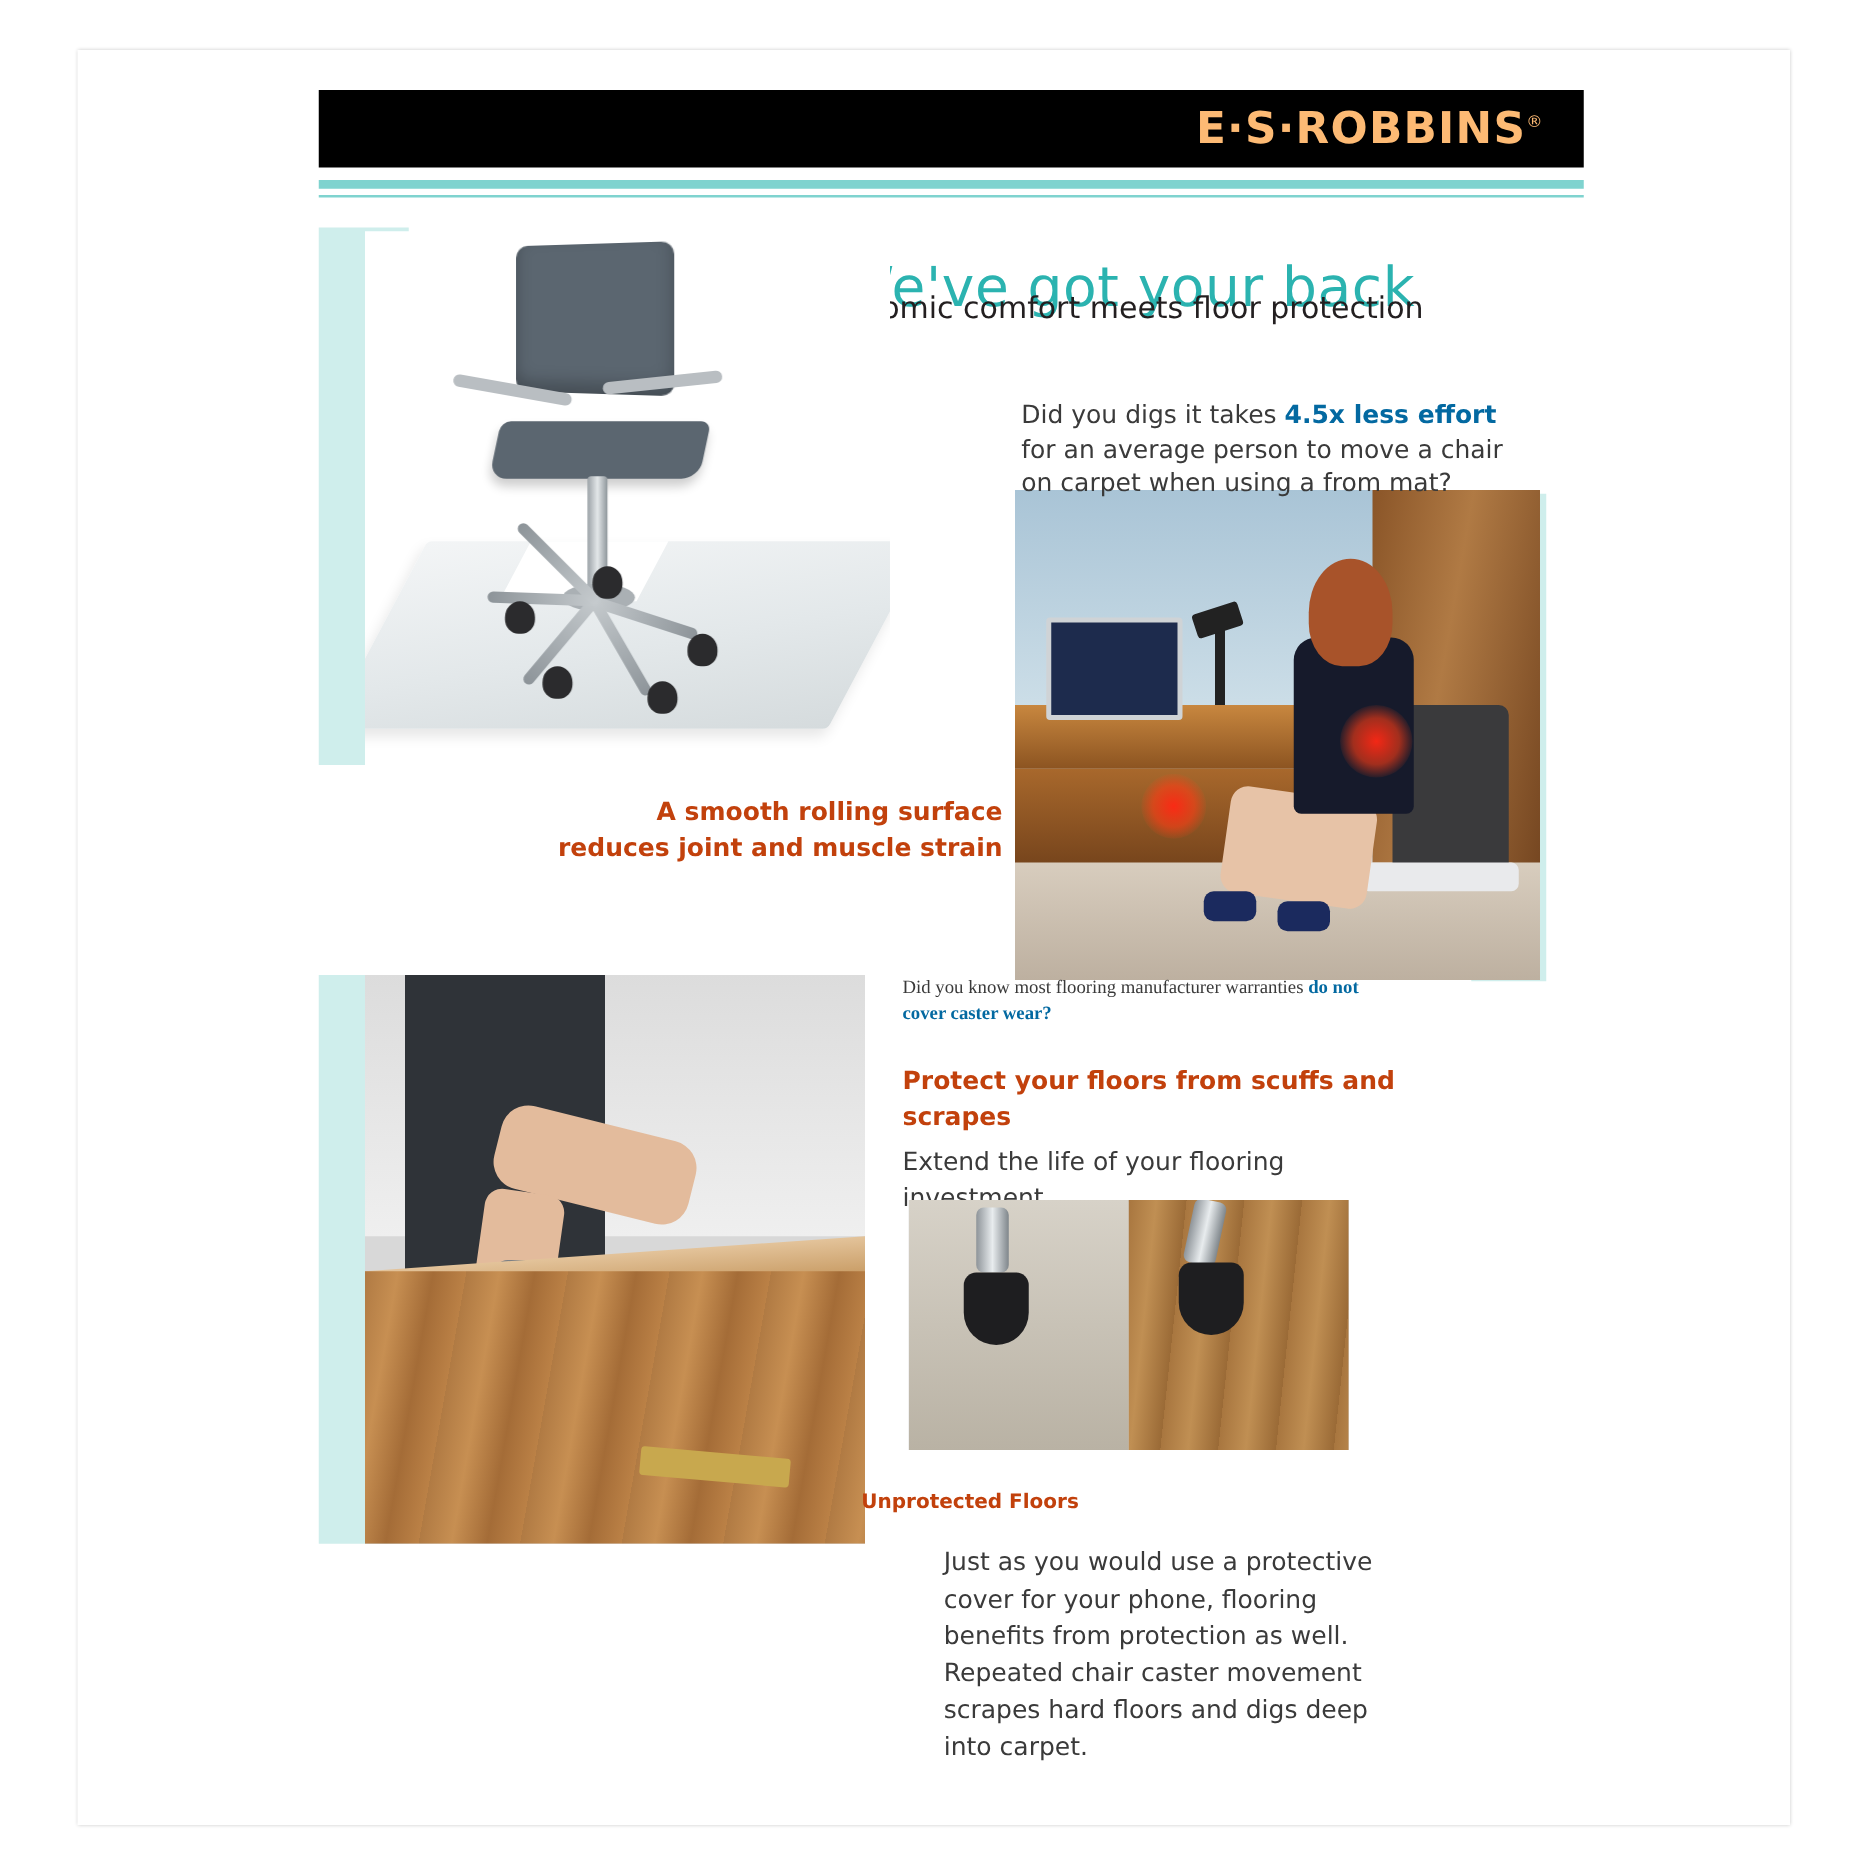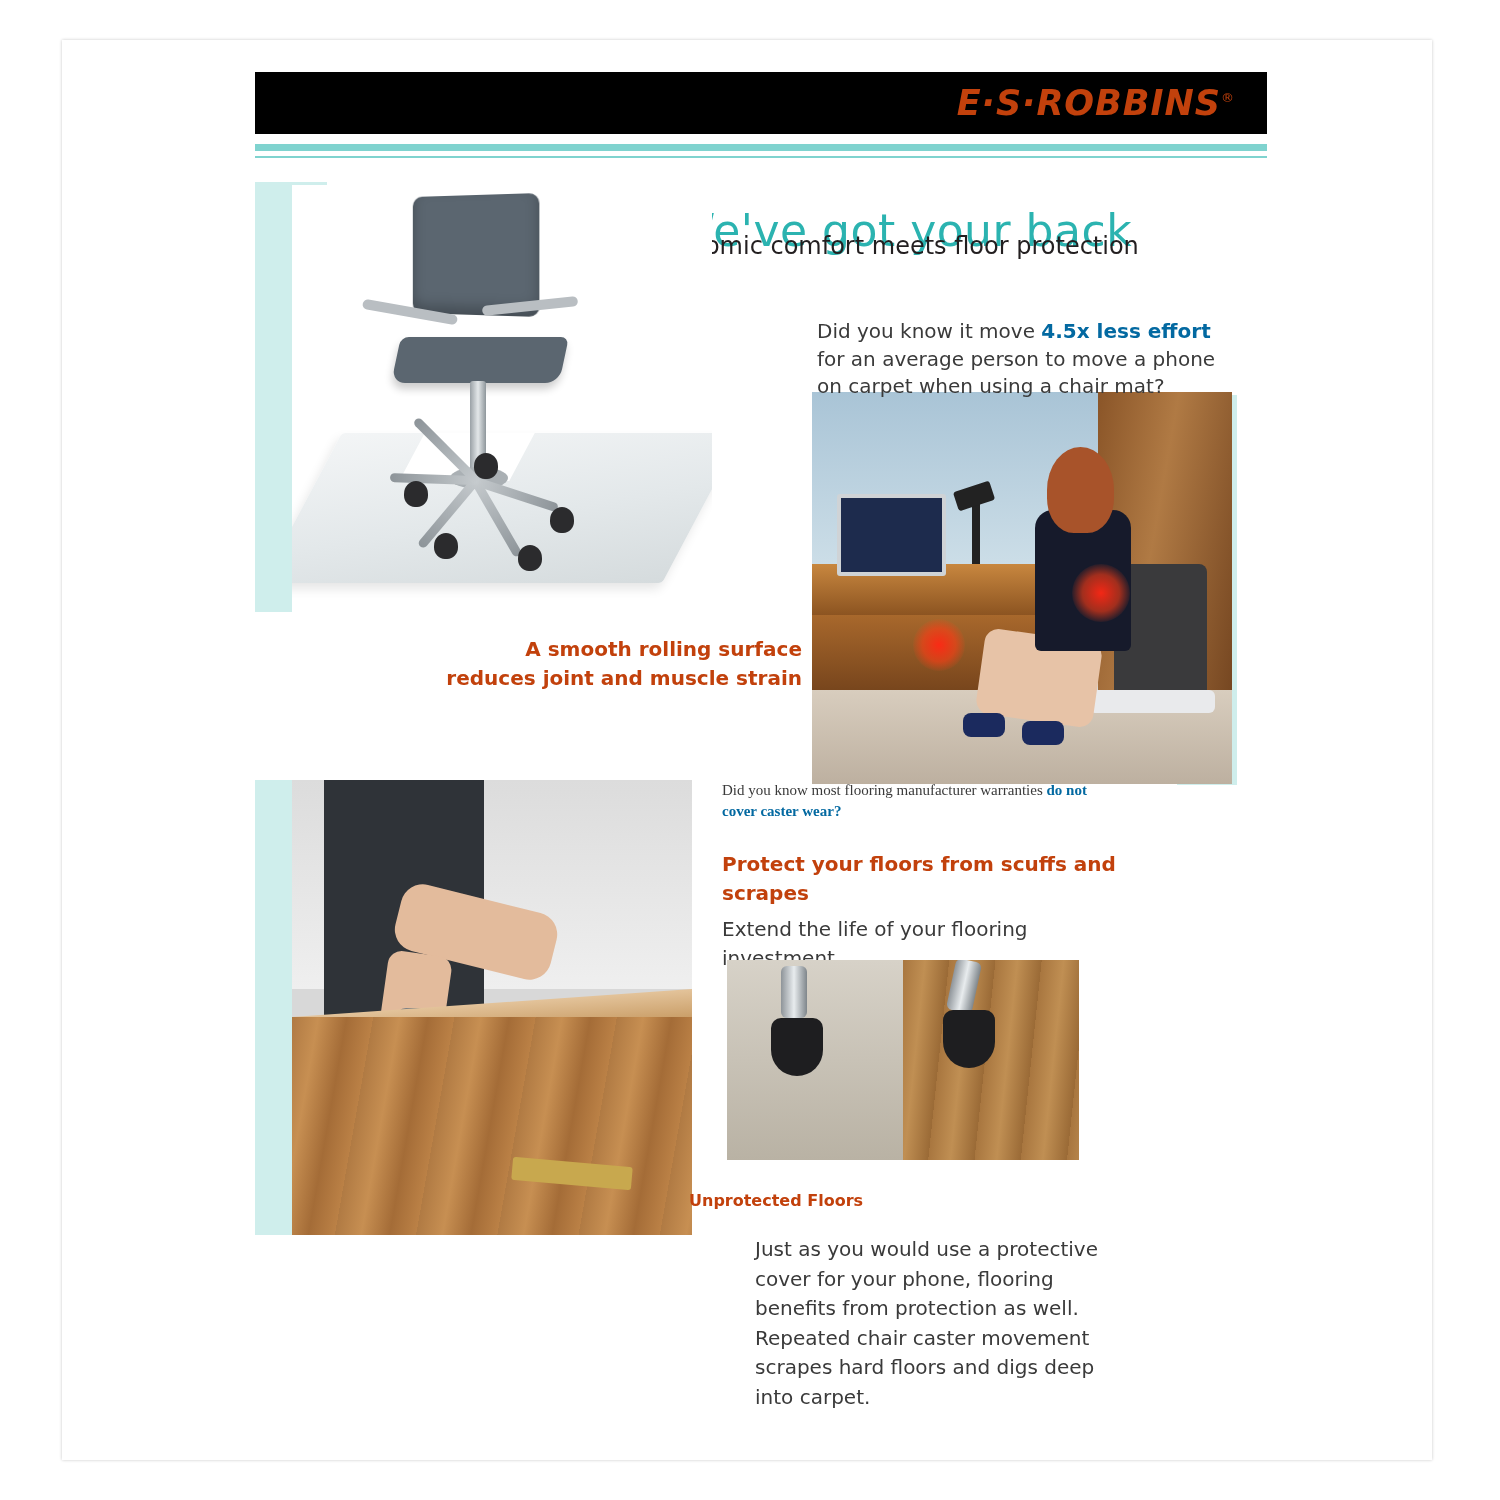--- a/index.html
+++ b/index.html
@@ -31,27 +31,26 @@
     top: 32px;
     width: 1012px;
     height: 62px;
     background: #000000;
   }
   .brand-wordmark {
     position: absolute;
     right: 32px;
     top: 50%;
     transform: translateY(-50%);
-    color: #c2410c;
+    color: #fdba74;
     font-family: "DejaVu Sans", "Liberation Sans", sans-serif;
     font-weight: bold;
     font-size: 35px;
     letter-spacing: 1px;
     white-space: nowrap;
-    font-style: italic;
   }
   .brand-wordmark sup {
     font-size: 13px;
     vertical-align: super;
     font-weight: normal;
   }
   .rule-teal {
     position: absolute;
     left: 193px;
     top: 104px;
@@ -309,21 +308,21 @@
     <div class="chair-base2"></div>
     <div class="woman-legs"></div>
     <div class="woman-body"></div>
     <div class="woman-hair"></div>
     <div class="woman-shoe"></div>
     <div class="woman-shoe2"></div>
     <div class="pain-dot pain-back"></div>
     <div class="pain-dot pain-knee"></div>
   </div>
 
-  <p class="txt t-did-know-1"><span>Did you know it move </span><b>4.5x less effort</b><span> for an average person to move a phone on carpet when using a chair mat?</span></p>
+  <p class="txt t-did-know-1"><span>Did you digs it takes </span><b>4.5x less effort</b><span> for an average person to move a chair on carpet when using a from mat?</span></p>
 
   <p class="txt t-smooth">A smooth rolling surface reduces joint and muscle strain</p>
 
   <div class="photo floor-scene">
     <div class="fs-bg"></div>
     <div class="fs-person"></div>
     <div class="fs-arm"></div>
     <div class="fs-forearm"></div>
     <div class="fs-shoe"></div>
     <div class="fs-plank-edge"></div>

